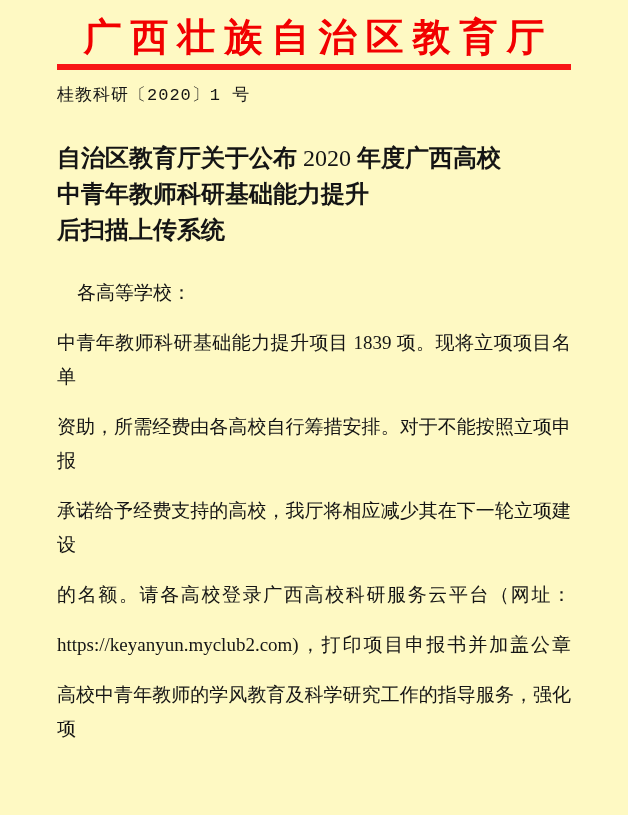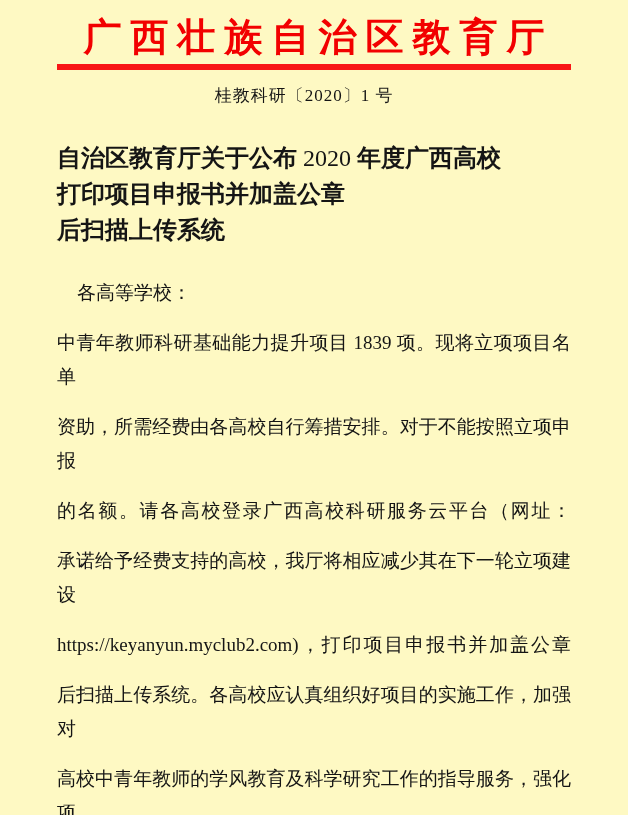--- a/index.html
+++ b/index.html
@@ -37,23 +37,24 @@
   .rule-top {
     margin-top: 6px;
     height: 1px;
     border-top: 3px solid #f81616;
     border-bottom: 3px solid #f81616;
   }
   .doc-number {
     margin-top: 15px;
     font-size: 17px;
     line-height: 22px;
-    text-align: center;
+    text-align: left;
     padding-right: 20px;
     letter-spacing: 1px;
+    font-family: Liberation Mono, monospace;
   }
   .notice-title {
     margin-top: 33px;
     font-size: 24px;
     font-weight: 700;
     line-height: 36px;
     text-align: left;
   }
   .notice-title .year {
     font-weight: 400;
@@ -83,30 +84,29 @@
 <div class="page">
 
   <h1 class="agency-header">广西壮族自治区教育厅</h1>
 
   <div class="rule rule-top"></div>
 
   <div class="doc-number">桂教科研〔2020〕1 号</div>
 
   <div class="notice-title">
     <div class="t-line"><span>自治区教育厅关于公布 </span><span class="year">2020</span><span> 年度广西高校</span></div>
-    <div class="t-line">打印项目申报书并加盖公章</div>
+    <div class="t-line">中青年教师科研基础能力提升</div>
     <div class="t-line">后扫描上传系统</div>
   </div>
 
   <div class="doc-body">
     <div class="line indent-1">各高等学校：</div>
 
     <div class="line just">中青年教师科研基础能力提升项目 1839 项。现将立项项目名单</div>
     <div class="line just">资助，所需经费由各高校自行筹措安排。对于不能按照立项申报</div>
+    <div class="line just">承诺给予经费支持的高校，我厅将相应减少其在下一轮立项建设</div>
     <div class="line just">的名额。请各高校登录广西高校科研服务云平台（网址：</div>
-    <div class="line just">承诺给予经费支持的高校，我厅将相应减少其在下一轮立项建设</div>
     <div class="line just">https://keyanyun.myclub2.com)，打印项目申报书并加盖公章</div>
-    <div class="line just">后扫描上传系统。各高校应认真组织好项目的实施工作，加强对</div>
     <div class="line just">高校中青年教师的学风教育及科学研究工作的指导服务，强化项</div>
 
   </div>
 
 </div>
 
 </body></html>

